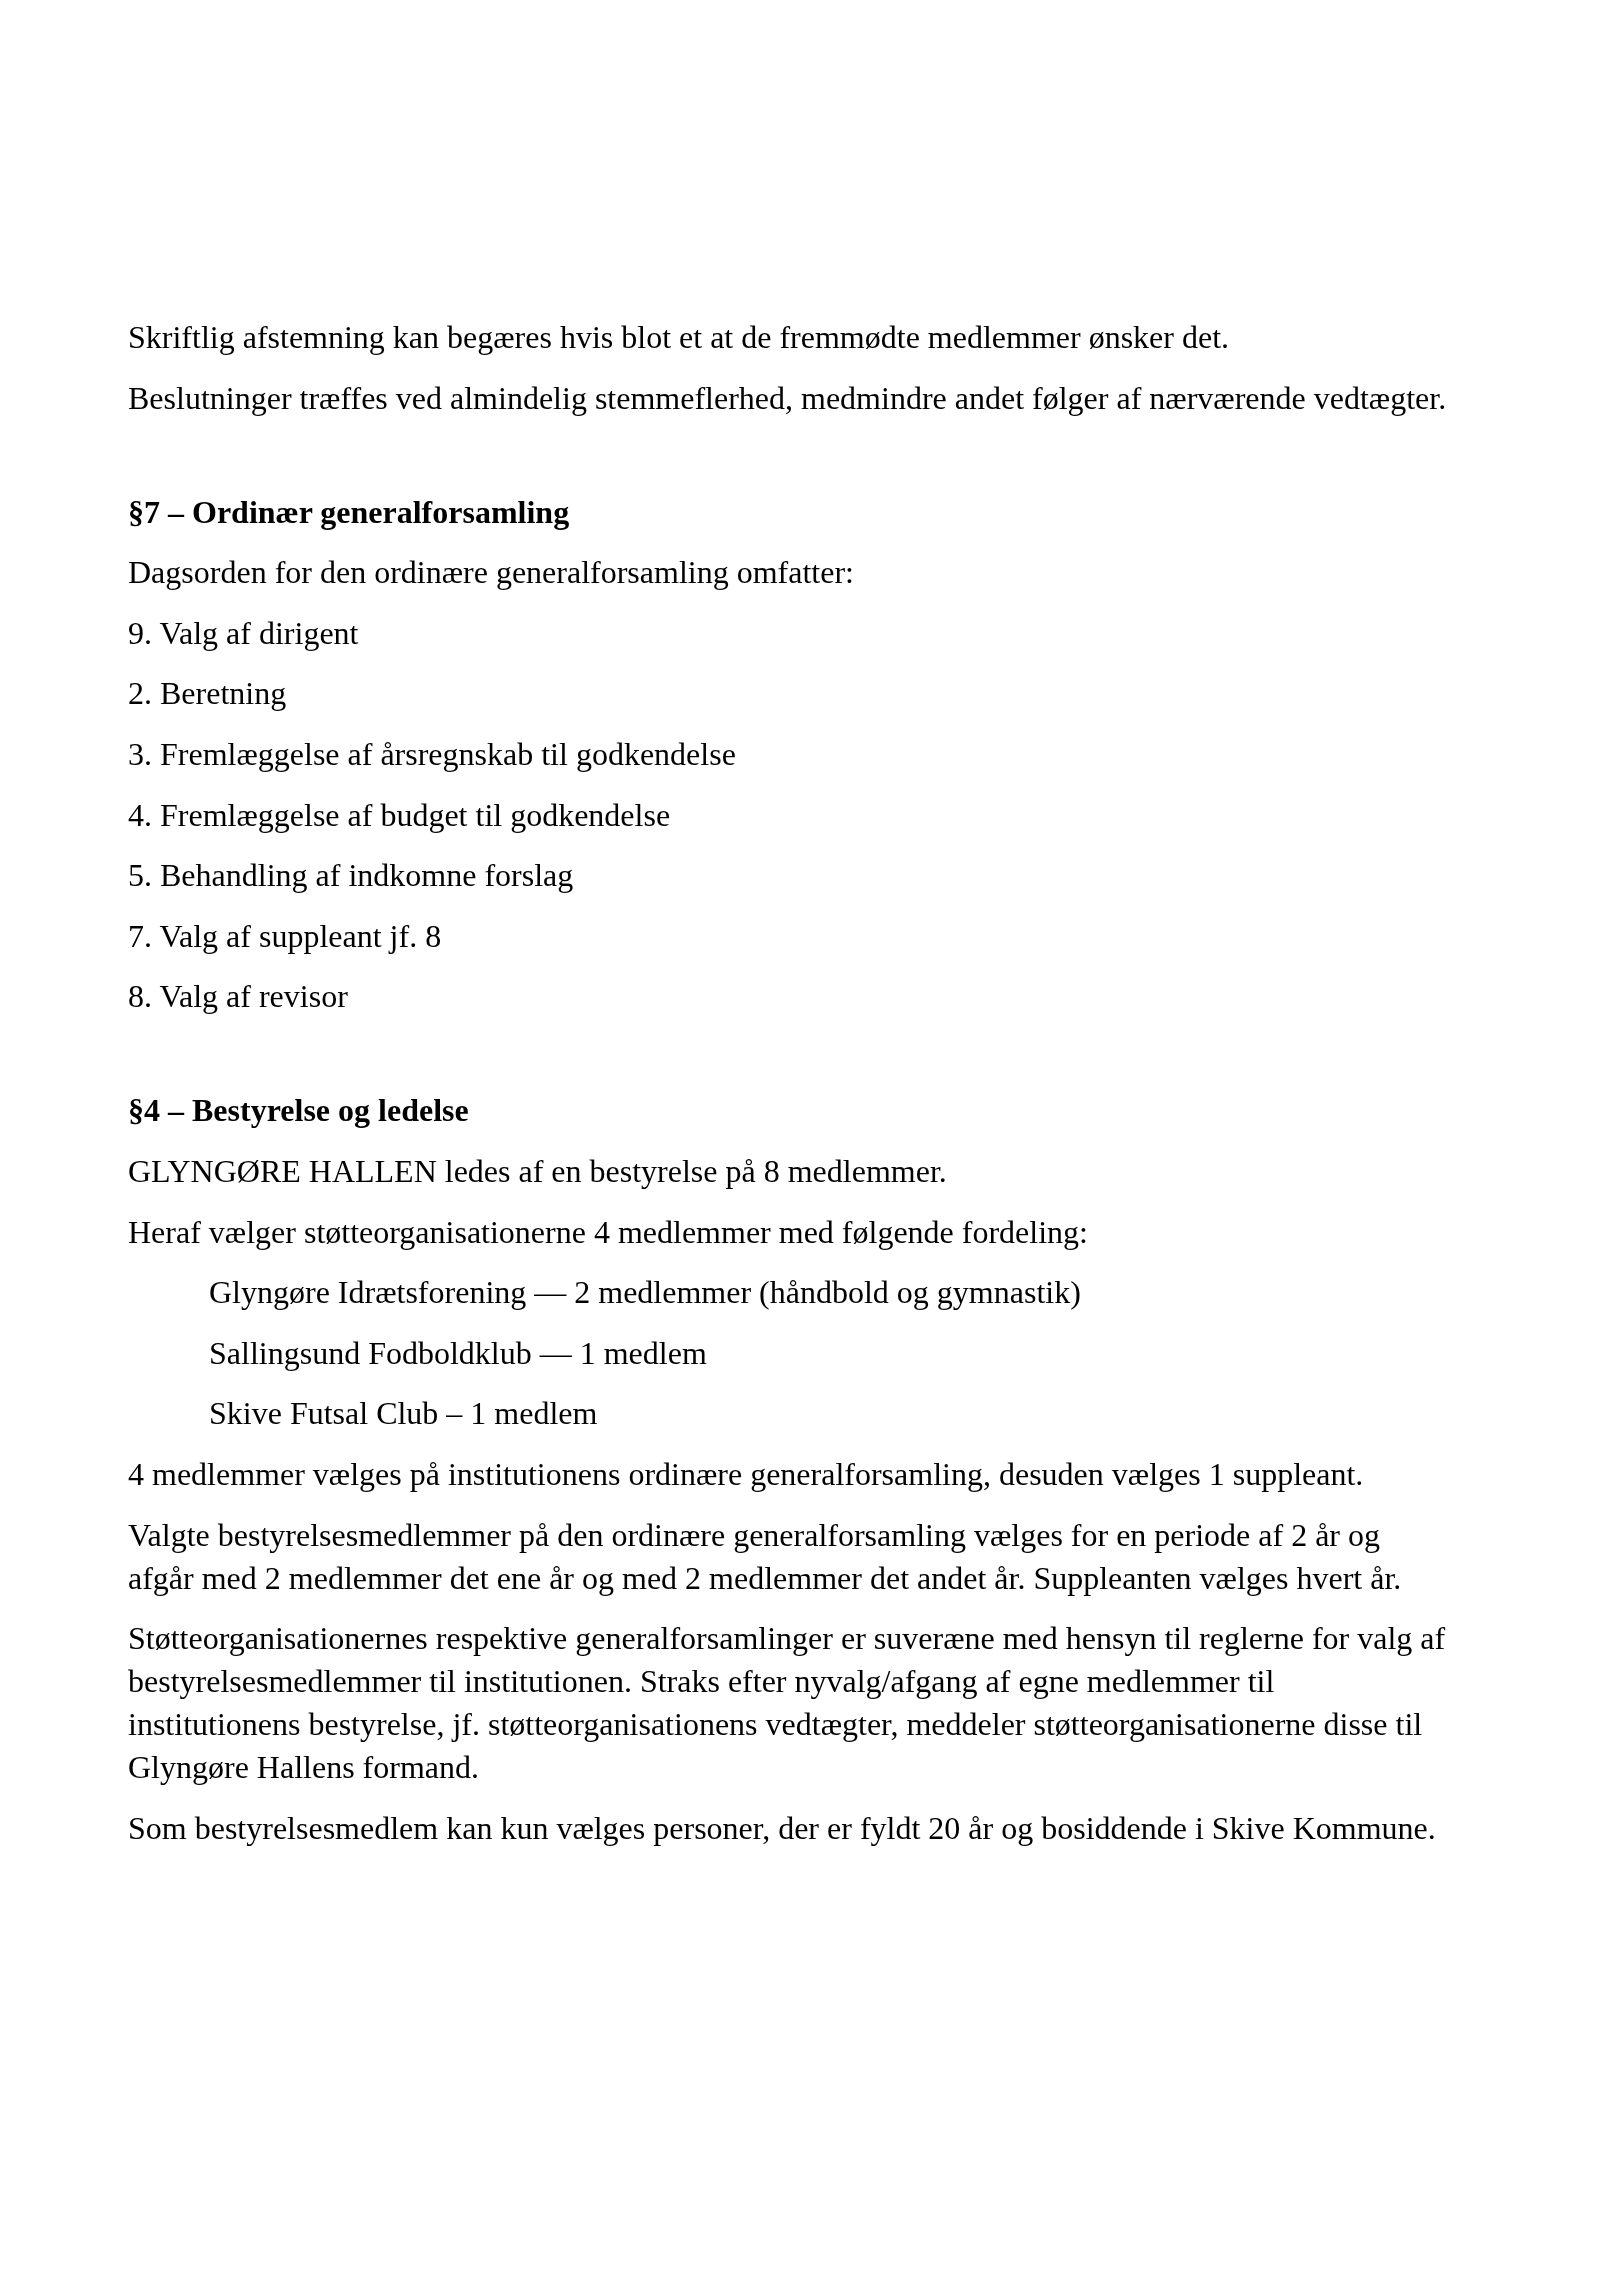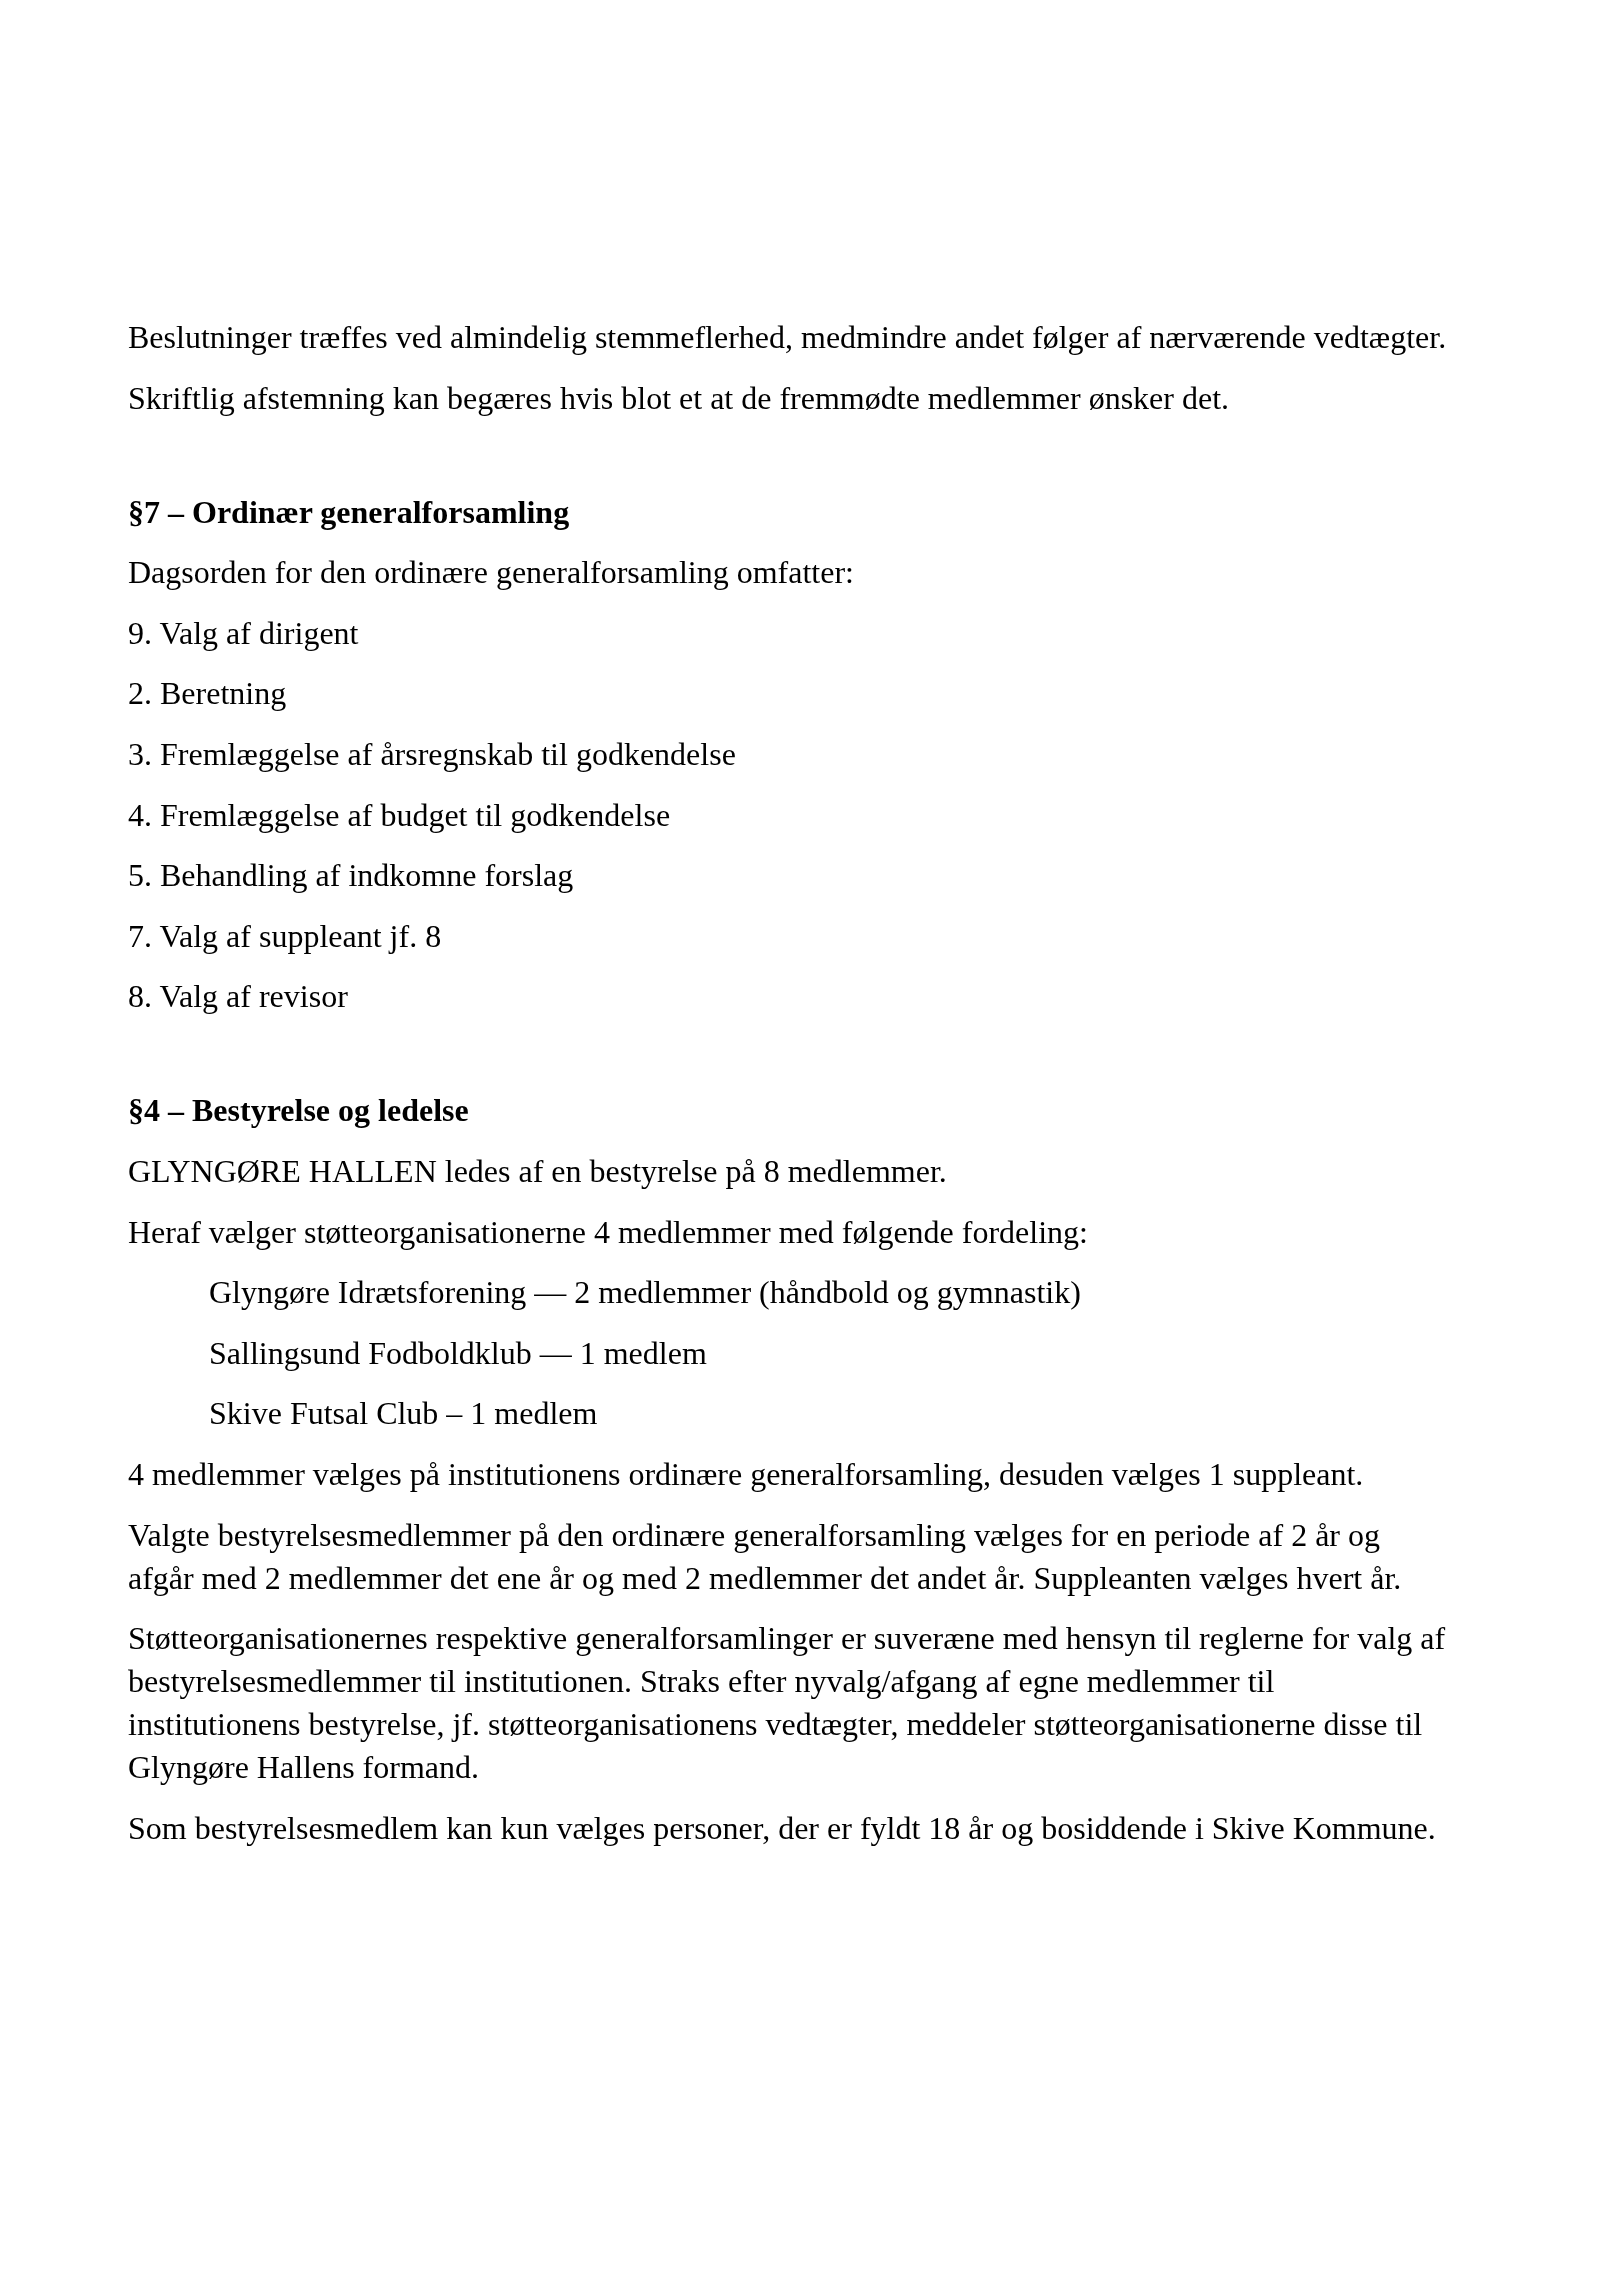--- a/index.html
+++ b/index.html
@@ -32,22 +32,22 @@
     }
     .indented {
       margin-left: 81px;
     }
   </style>
 </head>
 <body>
 
 <div class="page">
   <div class="content">
+      <p class="para">Skriftlig afstemning kan begæres hvis blot et at de fremmødte medlemmer ønsker det.</p>
       <p class="para">Beslutninger træffes ved almindelig stemmeflerhed, medmindre andet følger af nærværende vedtægter.</p>
-      <p class="para">Skriftlig afstemning kan begæres hvis blot et at de fremmødte medlemmer ønsker det.</p>
       <p class="para heading">§7 – Ordinær generalforsamling</p>
       <p class="para">Dagsorden for den ordinære generalforsamling omfatter:</p>
       <p class="para">9. Valg af dirigent</p>
       <p class="para">2. Beretning</p>
       <p class="para">3. Fremlæggelse af årsregnskab til godkendelse</p>
       <p class="para">4. Fremlæggelse af budget til godkendelse</p>
       <p class="para">5. Behandling af indkomne forslag</p>
       <p class="para">7. Valg af suppleant jf. 8</p>
       <p class="para">8. Valg af revisor</p>
       <p class="para heading">§4 – Bestyrelse og ledelse</p>
@@ -56,16 +56,16 @@
       <p class="para indented">Glyngøre Idrætsforening — 2 medlemmer (håndbold og gymnastik)</p>
       <p class="para indented">Sallingsund Fodboldklub — 1 medlem</p>
       <p class="para indented">Skive Futsal Club – 1 medlem</p>
       <p class="para">4 medlemmer vælges på institutionens ordinære generalforsamling, desuden vælges 1 suppleant.</p>
       <p class="para">Valgte bestyrelsesmedlemmer på den ordinære generalforsamling vælges for en periode af 2 år og
 afgår med 2 medlemmer det ene år og med 2 medlemmer det andet år. Suppleanten vælges hvert år.</p>
       <p class="para">Støtteorganisationernes respektive generalforsamlinger er suveræne med hensyn til reglerne for valg af
 bestyrelsesmedlemmer til institutionen. Straks efter nyvalg/afgang af egne medlemmer til
 institutionens bestyrelse, jf. støtteorganisationens vedtægter, meddeler støtteorganisationerne disse til
 Glyngøre Hallens formand.</p>
-      <p class="para">Som bestyrelsesmedlem kan kun vælges personer, der er fyldt 18 år og bosiddende i Skive Kommune.</p>
+      <p class="para">Som bestyrelsesmedlem kan kun vælges personer, der er fyldt 20 år og bosiddende i Skive Kommune.</p>
     </div>
 </div>
 
 
 </body></html>

